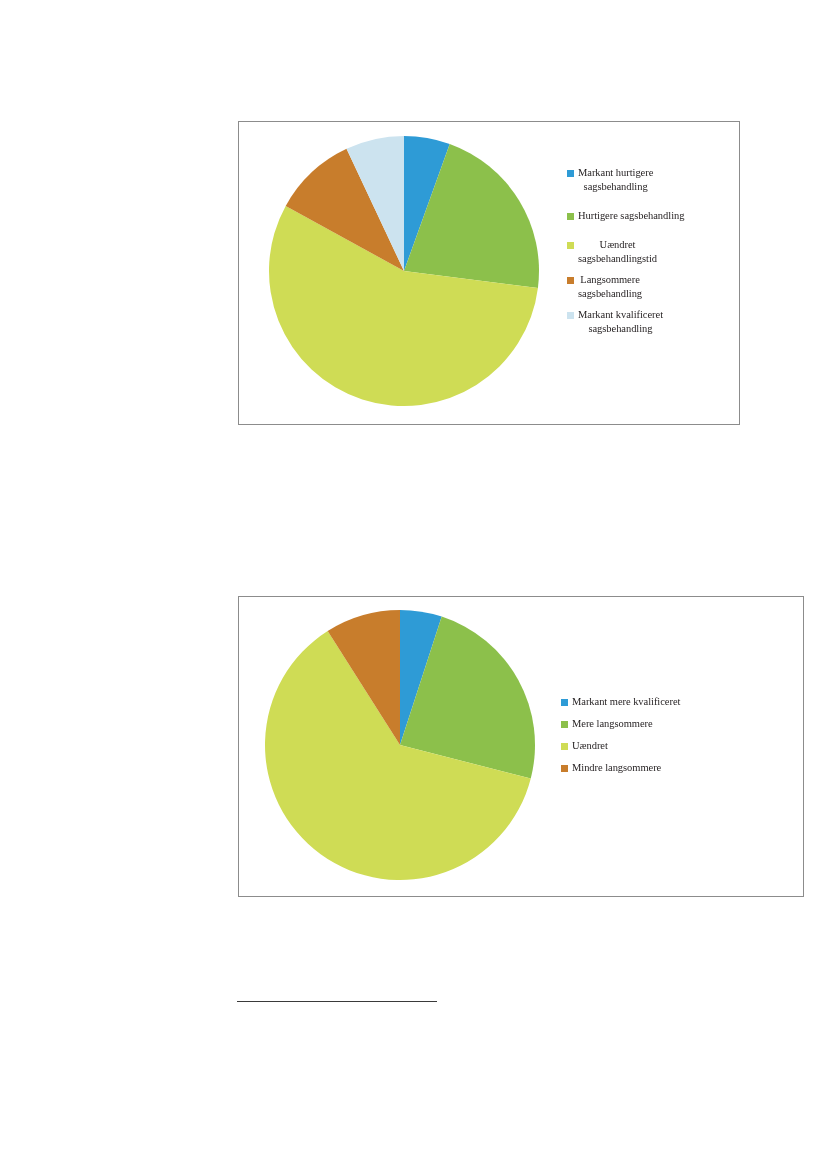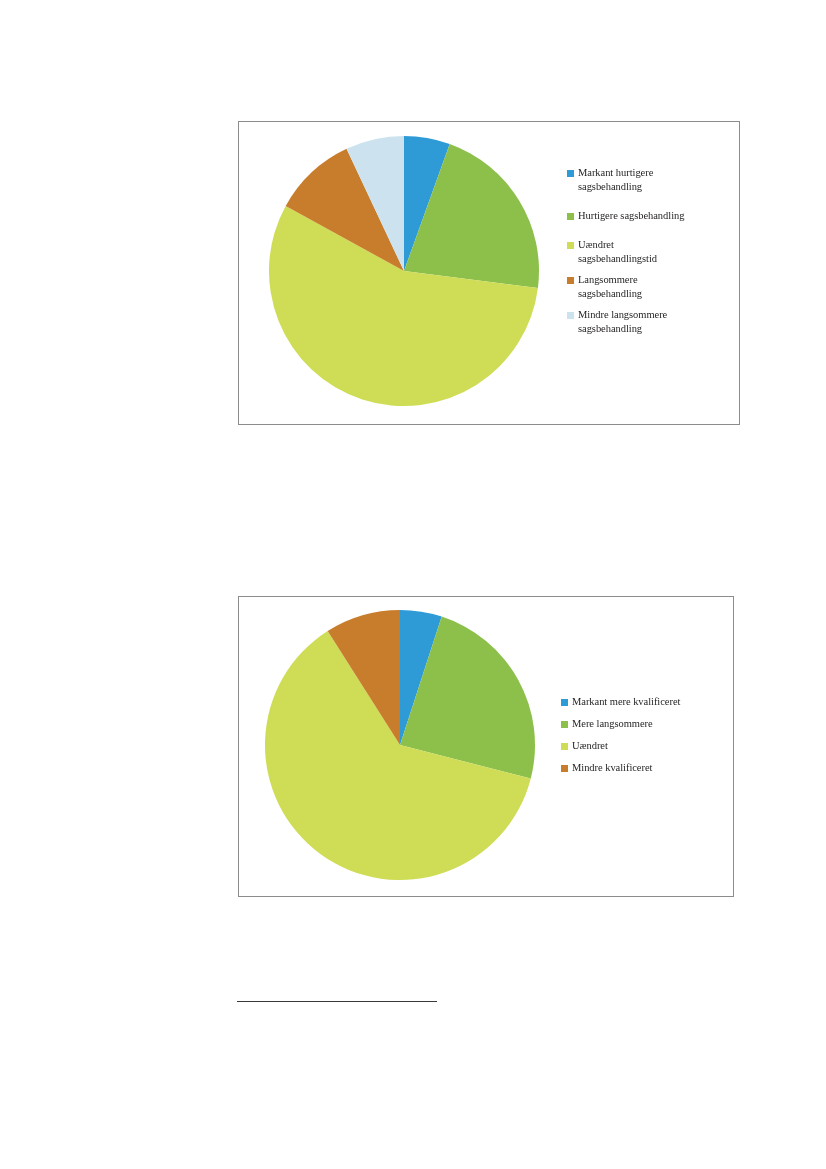--- a/index.html
+++ b/index.html
@@ -25,25 +25,26 @@
     position: absolute;
     box-sizing: border-box;
     border: 1px solid #8c8c8c;
     background: #ffffff;
   }
   #chart-1 {
     left: 238px;
     top: 121px;
     width: 502px;
     height: 304px;
+    text-align: center;
   }
   #chart-2 {
     left: 238px;
     top: 596px;
-    width: 496px;
+    width: 566px;
     height: 301px;
   }
   .pie-wrap {
     position: absolute;
   }
   #pie-1 {
     left: 0px;
     top: 0px;
     width: 340px;
     height: 304px;
@@ -145,21 +146,21 @@
         <span class="legend-label"><span>Uændret</span><br><span>sagsbehandlingstid</span></span>
       </div>
 
       <div class="legend-row">
         <span class="legend-swatch" style="background:#C87D2C"></span>
         <span class="legend-label"><span>Langsommere</span><br><span>sagsbehandling</span></span>
       </div>
 
       <div class="legend-row">
         <span class="legend-swatch" style="background:#CCE3EF"></span>
-        <span class="legend-label"><span>Mindre langsommere</span><br><span>sagsbehandling</span></span>
+        <span class="legend-label"><span>Markant kvalificeret</span><br><span>sagsbehandling</span></span>
       </div>
 
     </div>
   </div>
 
   <div class="chart-frame" id="chart-2">
 
     <div class="pie-wrap" id="pie-2">
       <svg class="pie-svg" width="340" height="301" viewBox="0 0 340 301">
         <g id="pie-2-slices">
@@ -183,21 +184,21 @@
         <span class="legend-label">Mere langsommere</span>
       </div>
 
       <div class="legend-row">
         <span class="legend-swatch" style="background:#CFDC55"></span>
         <span class="legend-label">Uændret</span>
       </div>
 
       <div class="legend-row">
         <span class="legend-swatch" style="background:#C87D2C"></span>
-        <span class="legend-label">Mindre kvalificeret</span>
+        <span class="legend-label">Mindre langsommere</span>
       </div>
 
     </div>
   </div>
 
   <div class="footnote-rule"></div>
 
 </div>
 
 </body></html>

